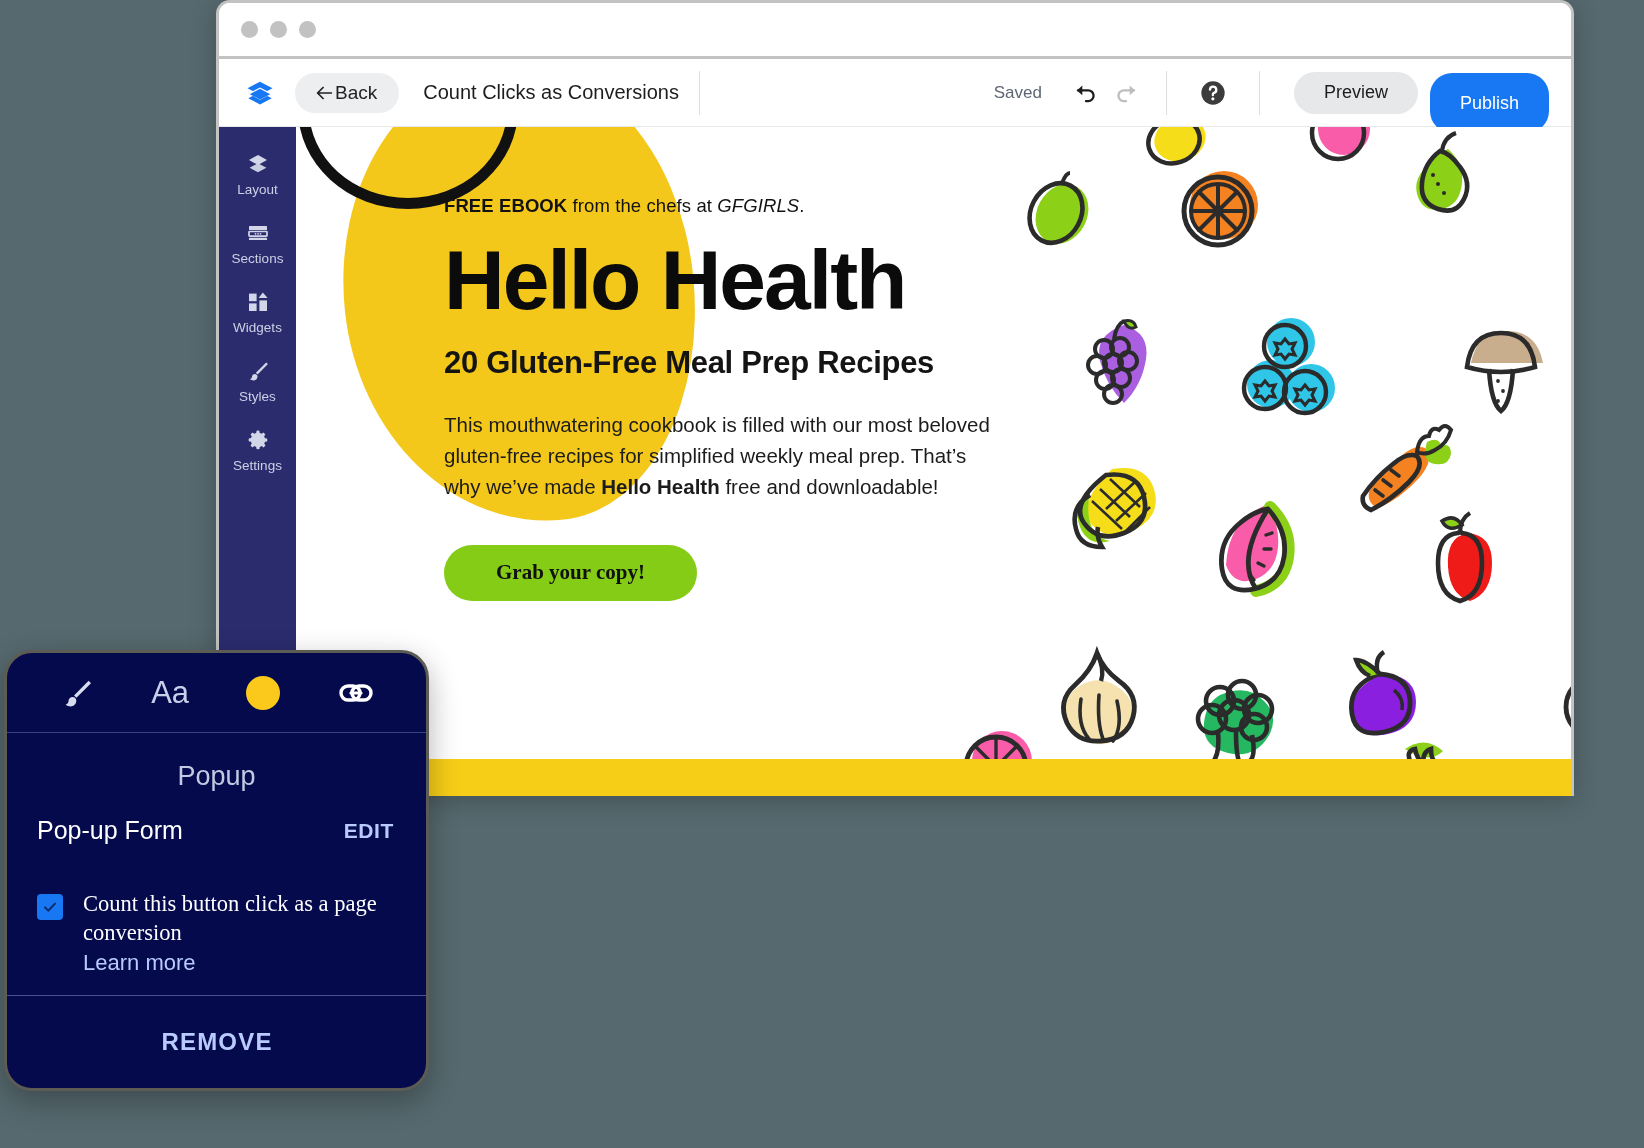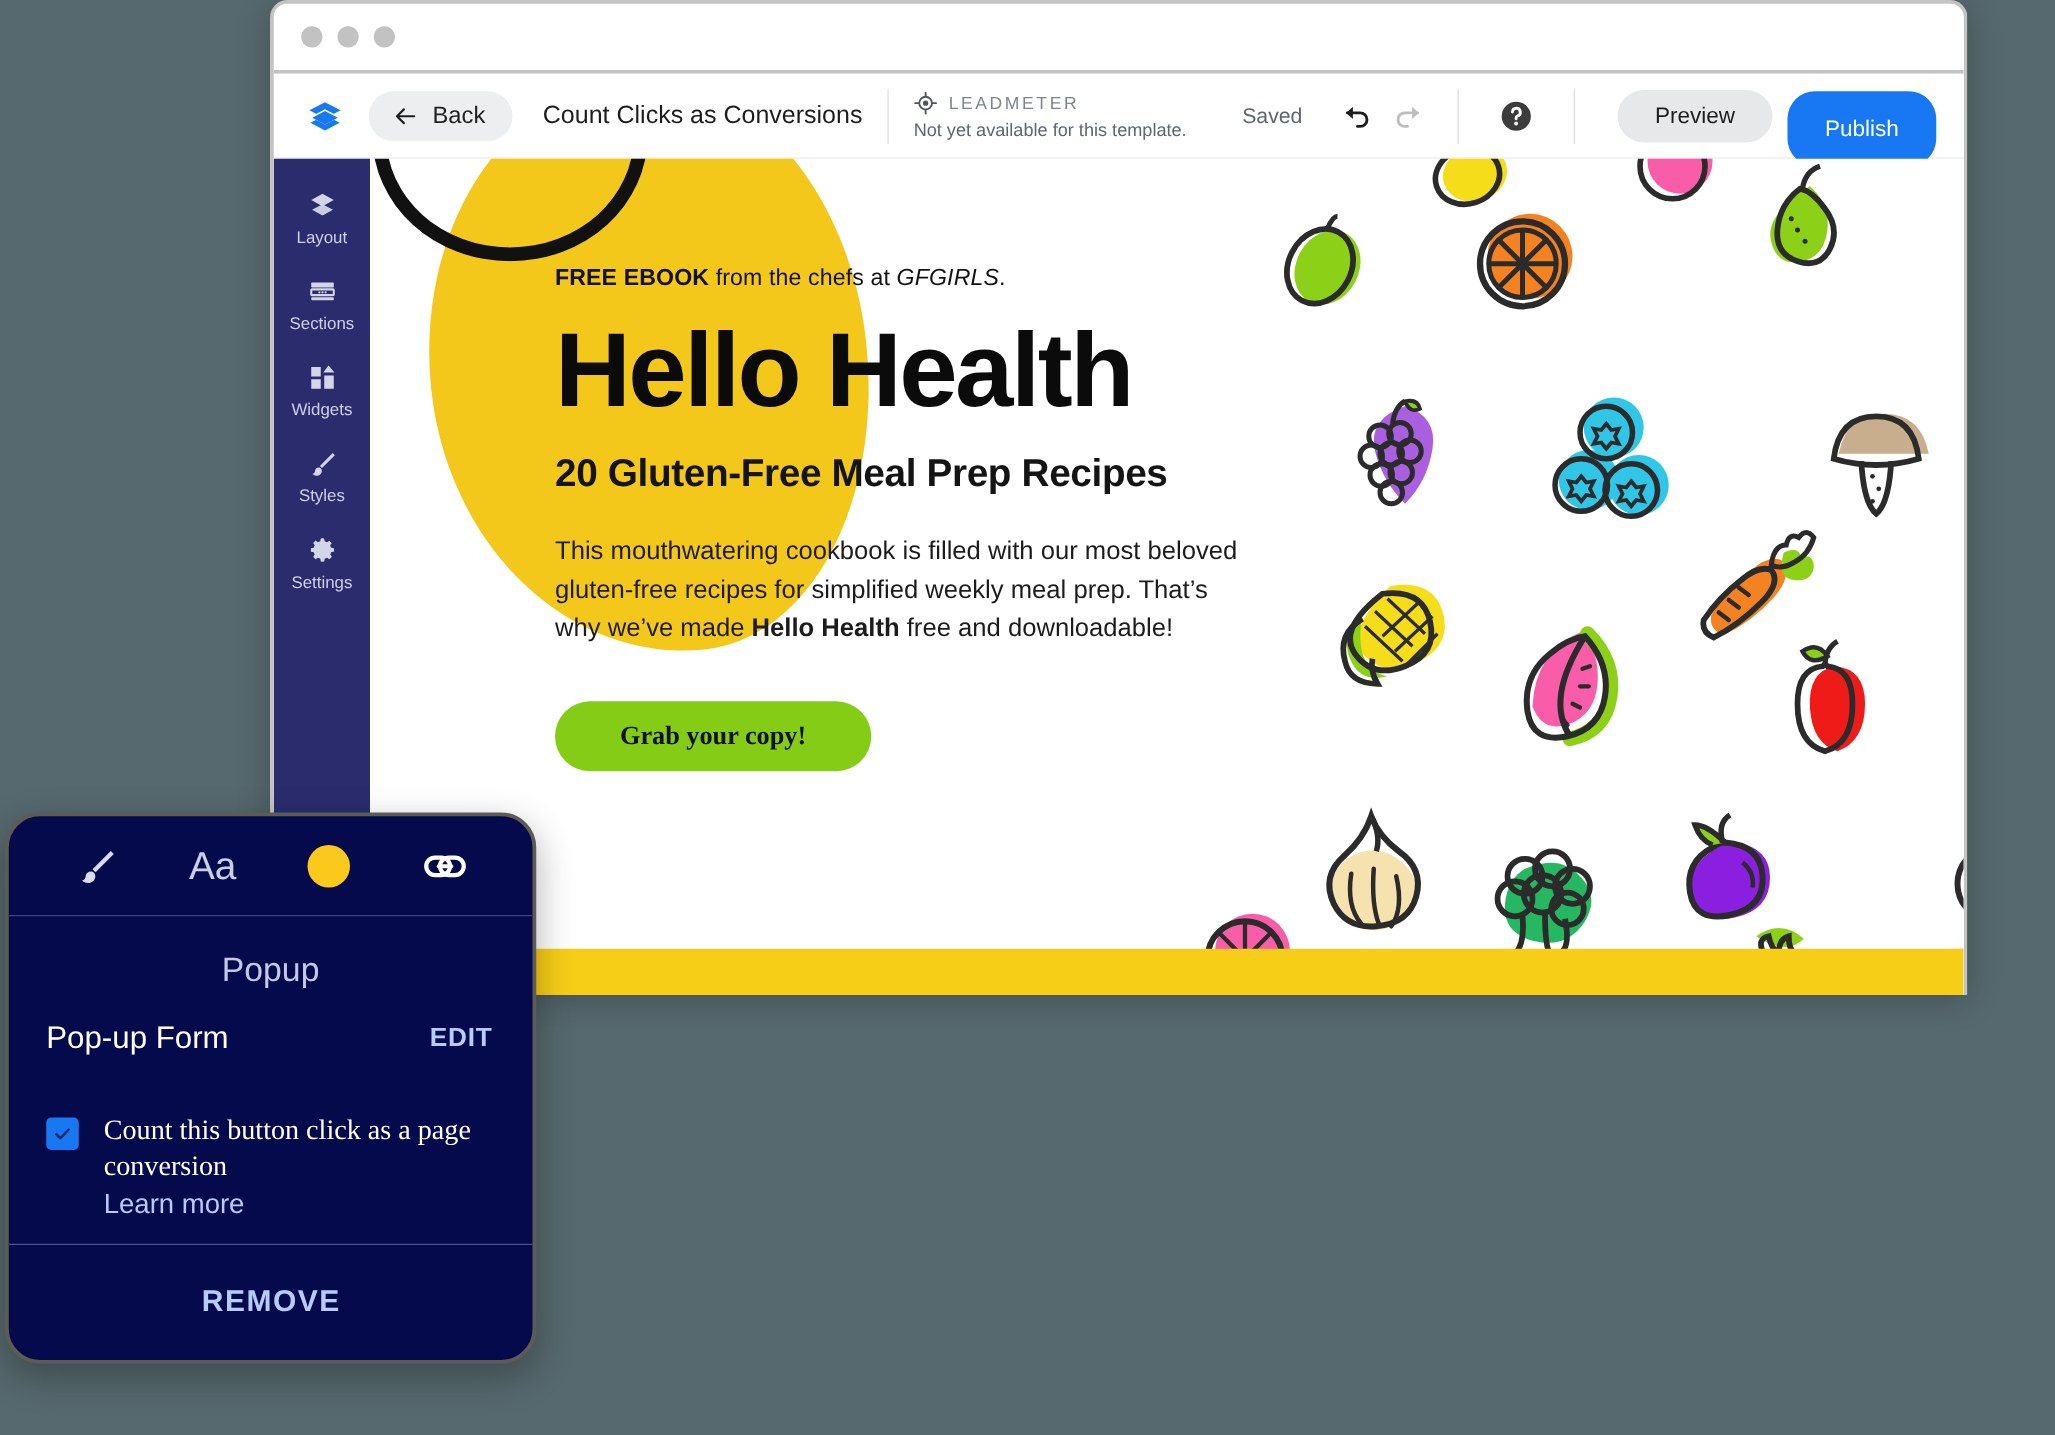--- a/index.html
+++ b/index.html
@@ -53,21 +53,21 @@
     height: 68px;
     background: #ffffff;
     display: flex;
     align-items: center;
     padding: 0 22px 0 18px;
     border-bottom: 1px solid #e8e8e8;
   }
   #logo-wrap { width: 46px; display:flex; justify-content:center; }
 
   #back-button {
-    display: flex; align-items: center; gap: 11px;
+    display: flex; align-items: center; gap: 0;
     background: #eceef0;
     border: none;
     border-radius: 22px;
     height: 40px;
     padding: 0 22px 0 18px;
     font-size: 19px;
     color: #222;
     cursor: pointer;
     font-family: "Liberation Sans", sans-serif;
     margin-left: 12px;
@@ -150,21 +150,21 @@
   }
   #hero-arc {
     position: absolute;
     left: 2px; top: -118px;
     width: 220px; height: 200px;
     border: 11px solid #111;
     border-radius: 50%;
     clip-path: polygon(0% 52%, 100% 52%, 100% 100%, 0% 100%);
   }
 
-  #hero-text { position: absolute; left: 148px; top: 84px; width: 620px; }
+  #hero-text { position: absolute; left: 148px; top: 68px; width: 620px; }
   #eyebrow { font-size: 18.5px; color: #121212; letter-spacing: 0.1px; }
   #eyebrow b { font-weight: 700; }
   #eyebrow i { font-style: italic; }
   #hero-title {
     font-size: 84px; font-weight: 700; color: #0b0b0b;
     letter-spacing: -2px; line-height: 1.12; margin-top: 16px;
   }
   #hero-subtitle {
     font-size: 31px; color: #141414; margin-top: 18px; letter-spacing: -0.3px;
   }
@@ -278,31 +278,20 @@
         <svg width="22" height="22" viewBox="0 0 24 24">
           <path d="M20 12 H5 M11 6 L5 12 L11 18" stroke="#222" stroke-width="1.9" fill="none" stroke-linecap="round" stroke-linejoin="round"></path>
         </svg>
         <span id="back-label">Back</span>
       </button>
 
       <div id="toolbar-title">Count Clicks as Conversions</div>
 
       <div class="tb-divider"></div>
 
-      <div id="leadmeter-block">
-        <div id="leadmeter-row">
-          <svg width="19" height="19" viewBox="0 0 24 24">
-            <circle cx="12" cy="12" r="6.4" fill="none" stroke="#4f5560" stroke-width="1.9"></circle>
-            <circle cx="12" cy="12" r="2.7" fill="#4f5560"></circle>
-            <path d="M12 1.5 V5 M12 19 V22.5 M1.5 12 H5 M19 12 H22.5" stroke="#4f5560" stroke-width="1.9" stroke-linecap="round"></path>
-          </svg>
-          <span id="leadmeter-label">LEADMETER</span>
-        </div>
-        <div id="leadmeter-sub">Not yet available for this template.</div>
-      </div>
 
       <div id="toolbar-spacer"></div>
 
       <span id="saved-label">Saved</span>
 
       <button class="icon-btn">
         <svg width="26" height="26" viewBox="0 0 24 24">
           <path d="M4.5 9.5 H14 a5 5 0 0 1 0 10 h-2" fill="none" stroke="#1e1e1e" stroke-width="2.1" stroke-linecap="round"></path>
           <path d="M8.6 5 L3.6 9.6 L8.6 14" fill="#1e1e1e"></path>
         </svg>

